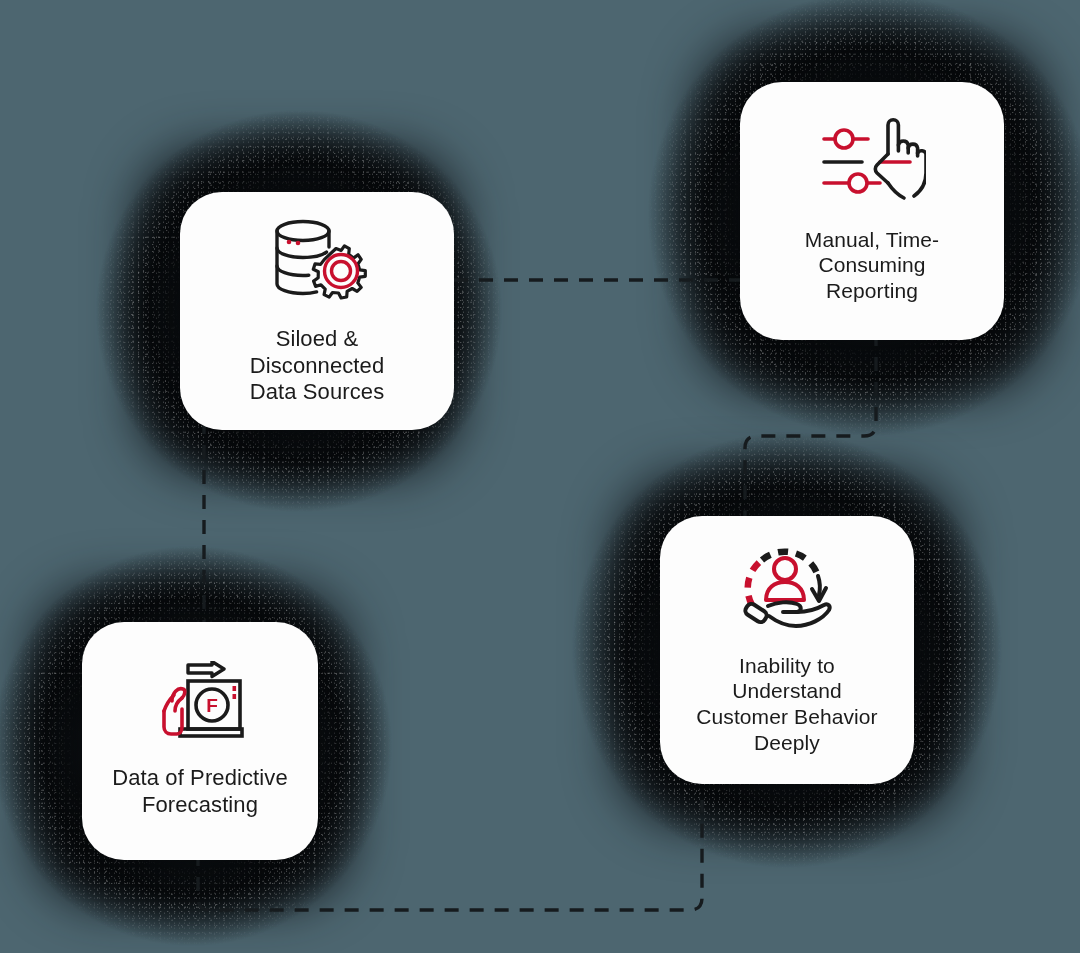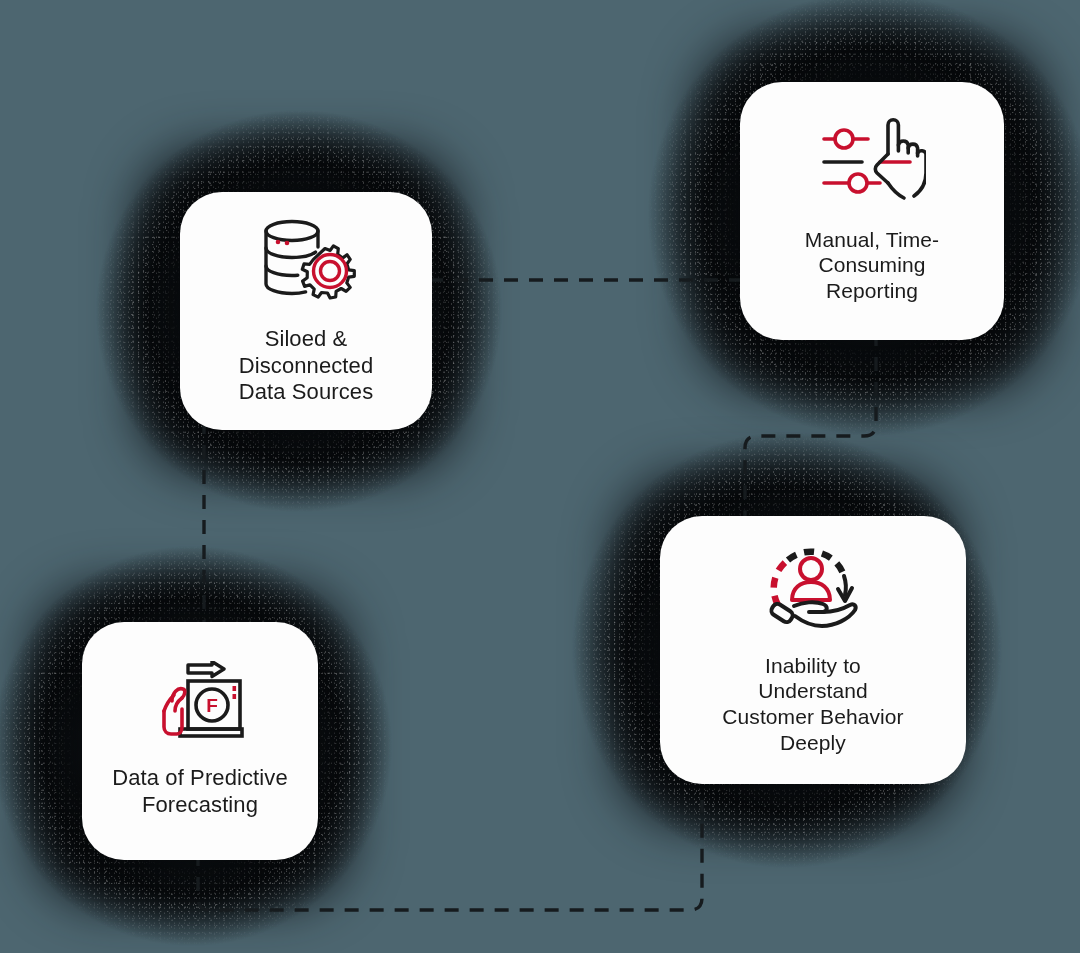--- a/index.html
+++ b/index.html
@@ -55,31 +55,31 @@
     margin-top:16px;
     text-align:center;
     color:#1b1b1b;
     font-size:22px;
     line-height:1.22;
     letter-spacing:.1px;
     white-space:pre-line;
   }
 
   
-  #card-siloed      {left:180px; top:192px; width:252px; height:238px;}
+  #card-siloed      {left:180px; top:192px; width:274px; height:238px;}
   #halo-siloed      {left:96px;  top:110px; width:406px; height:402px;}
   #haloi-siloed     {left:140px; top:152px; width:318px; height:318px;}
   #halog-siloed     {left:96px;  top:110px; width:406px; height:402px;}
 
   #card-manual      {left:740px; top:82px;  width:264px; height:258px;}
   #halo-manual      {left:648px; top:-8px;  width:446px; height:444px;}
   #haloi-manual     {left:698px; top:40px;  width:348px; height:348px;}
   #halog-manual     {left:648px; top:-8px;  width:446px; height:444px;}
 
-  #card-behavior    {left:660px; top:516px; width:306px; height:268px;}
+  #card-behavior    {left:660px; top:516px; width:254px; height:268px;}
   #halo-behavior    {left:572px; top:432px; width:430px; height:436px;}
   #haloi-behavior   {left:618px; top:478px; width:338px; height:344px;}
   #halog-behavior   {left:572px; top:432px; width:430px; height:436px;}
 
   #card-forecast    {left:82px;  top:622px; width:236px; height:238px;}
   #halo-forecast    {left:-8px;  top:546px; width:400px; height:400px;}
   #haloi-forecast   {left:36px;  top:590px; width:312px; height:312px;}
   #halog-forecast   {left:-8px;  top:546px; width:400px; height:400px;}
 
   #card-manual   .label{font-size:21px;}

